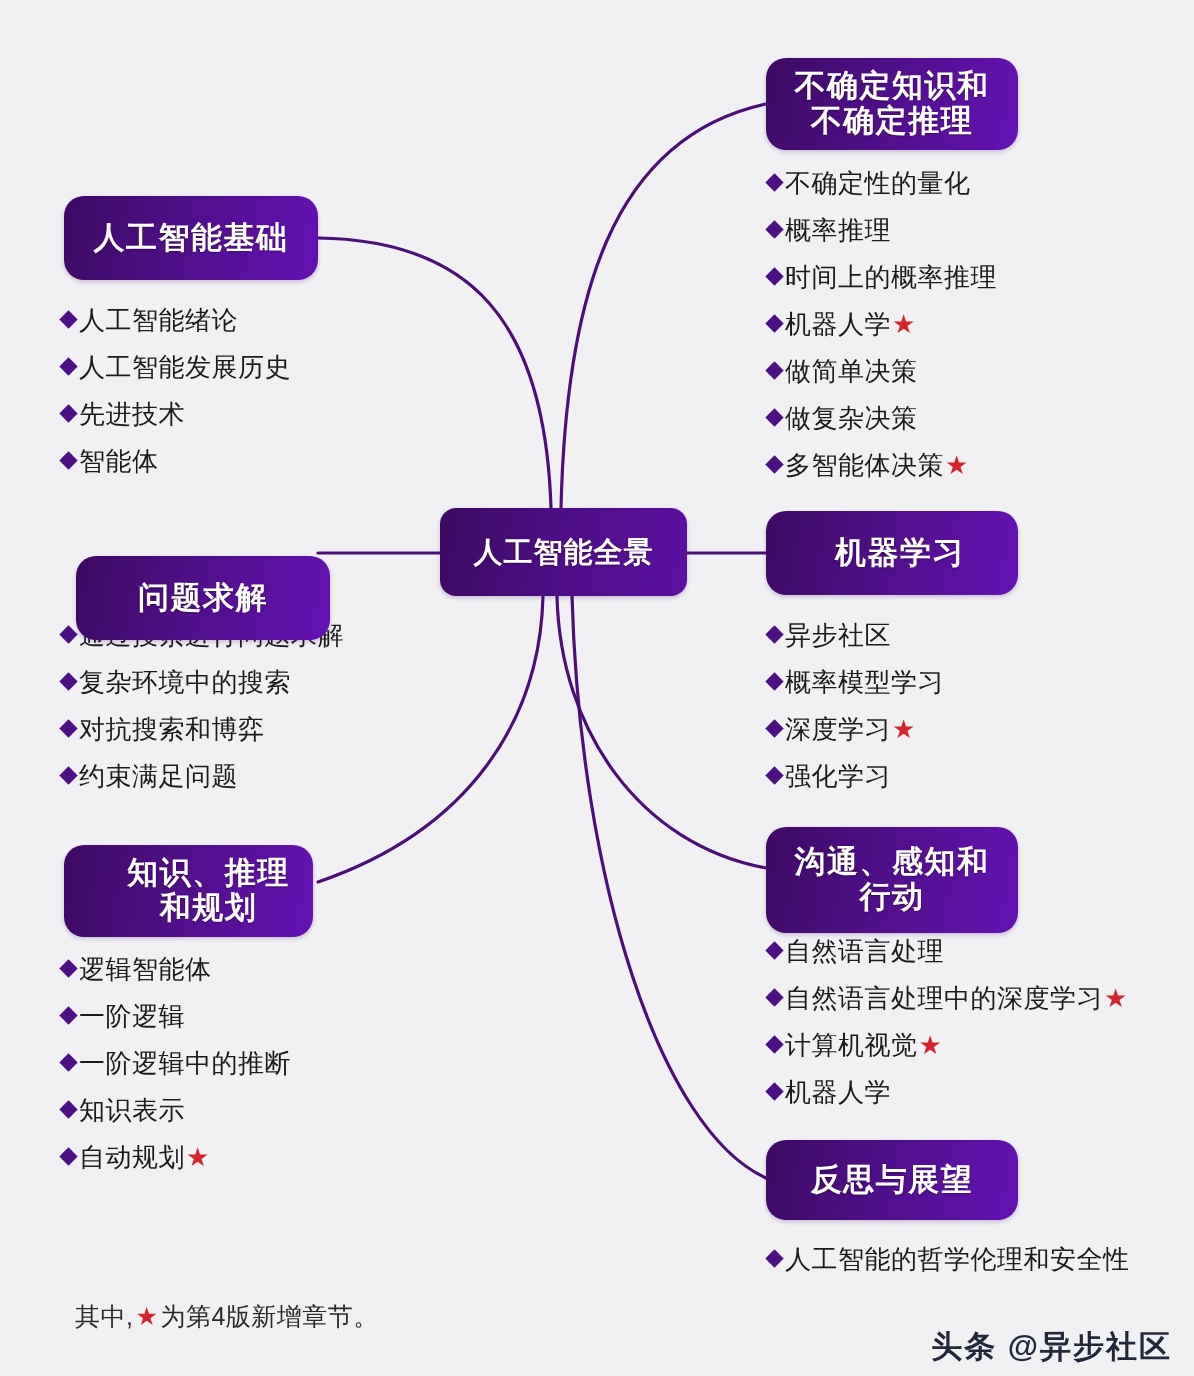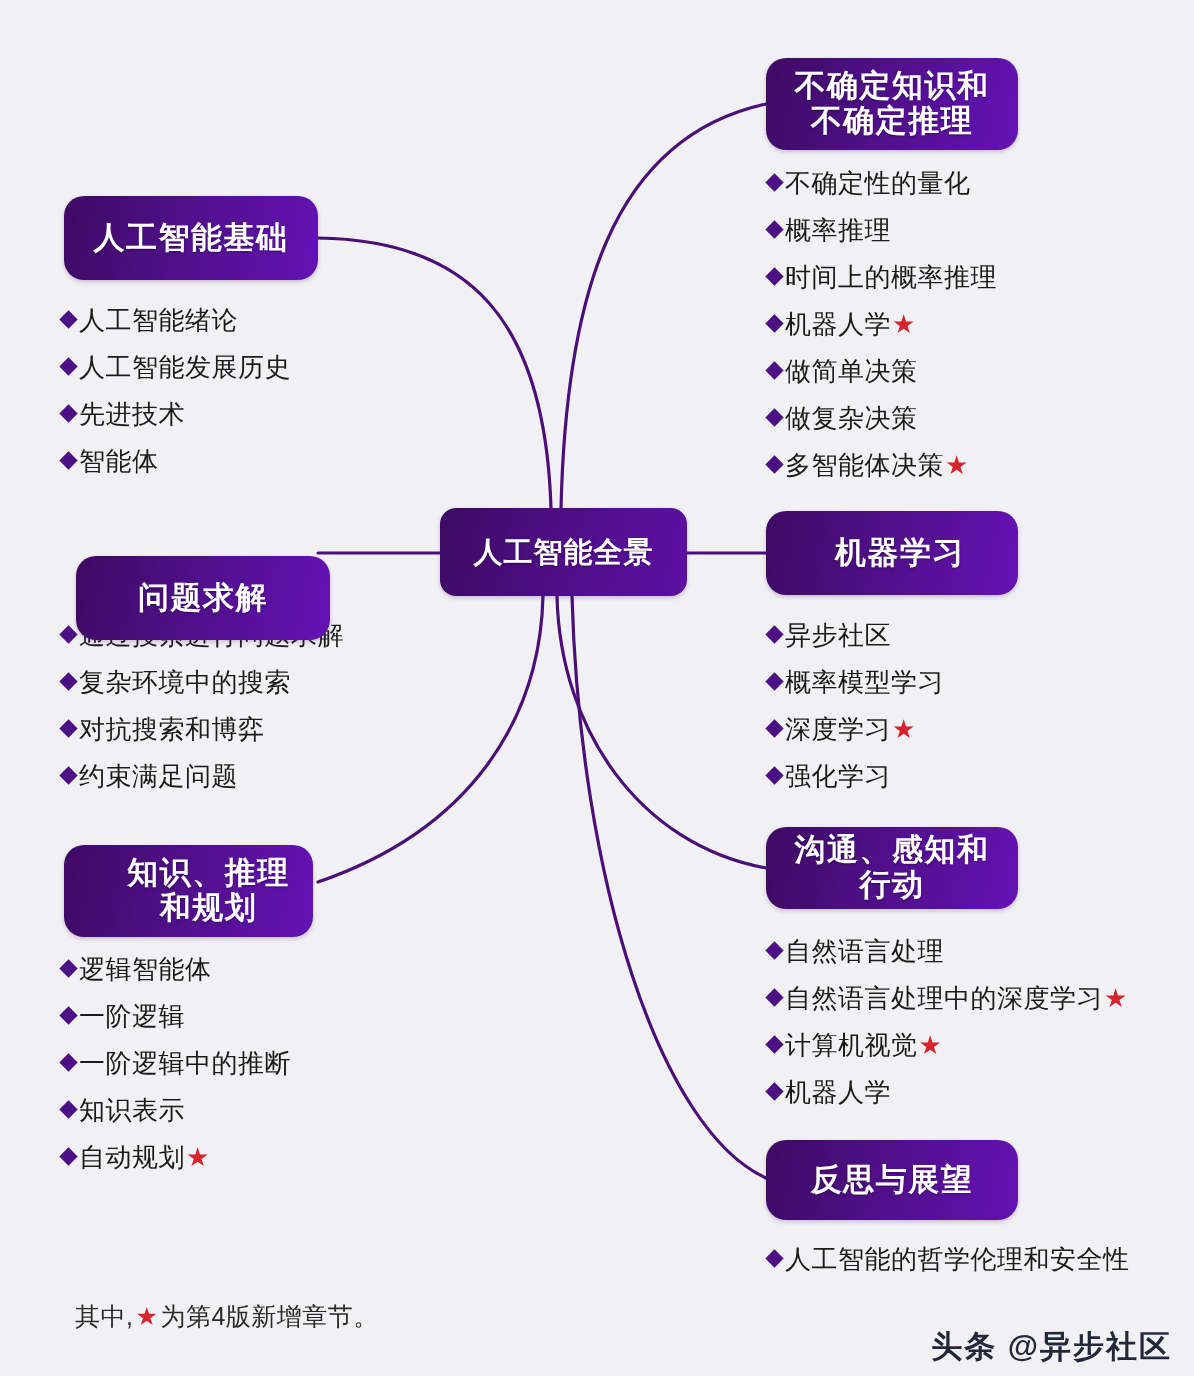--- a/index.html
+++ b/index.html
@@ -262,21 +262,21 @@
       <span class="dia"></span>
       <span class="txt">深度学习</span>
       <span class="star">★</span>
     </div>
     <div class="item">
       <span class="dia"></span>
       <span class="txt">强化学习</span>
     </div>
   </div>
 
-  <div class="node branch" style="left:766px; top:827px; width:252px; height:82px;">
+  <div class="node branch" style="left:766px; top:827px; width:252px; height:106px;">
     <span class="label">沟通、感知和
 行动</span>
   </div>
   <div class="list" style="left:768px; top:934px;">
     <div class="item">
       <span class="dia"></span>
       <span class="txt">自然语言处理</span>
     </div>
     <div class="item">
       <span class="dia"></span>

